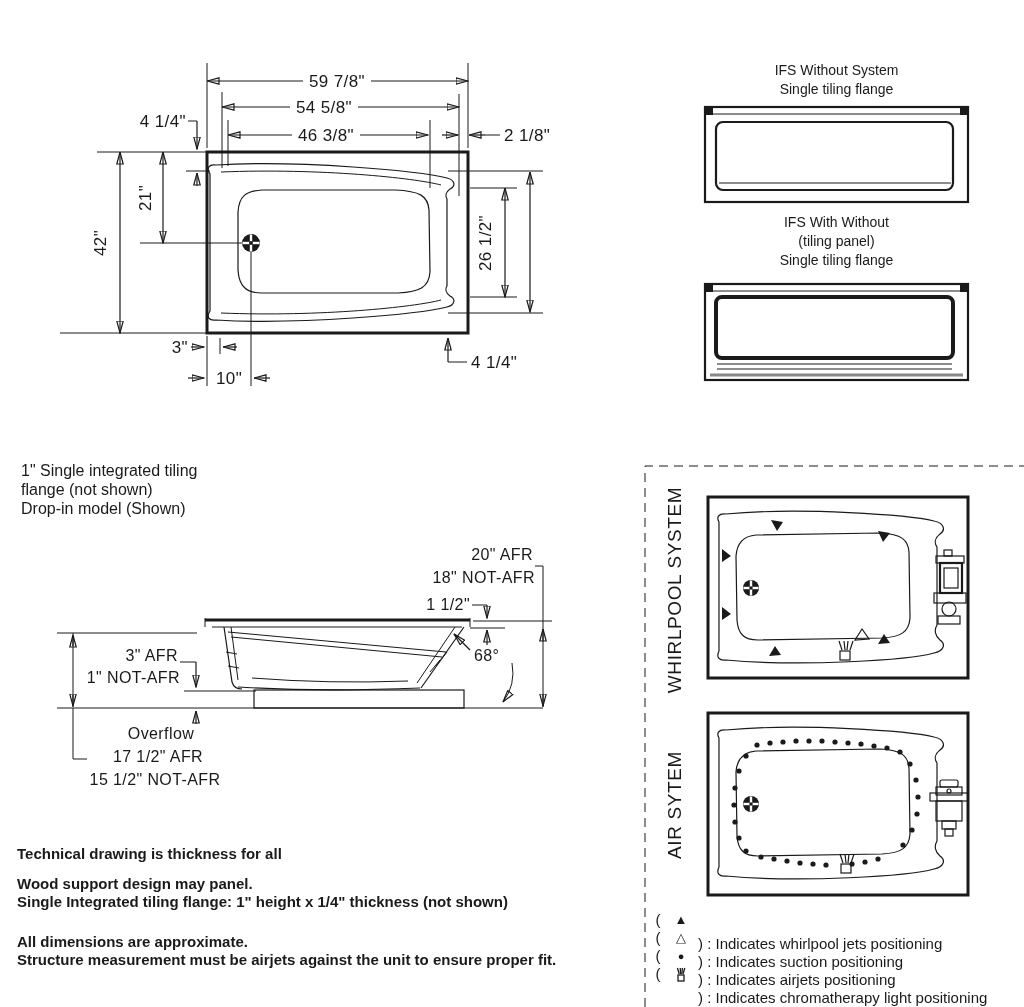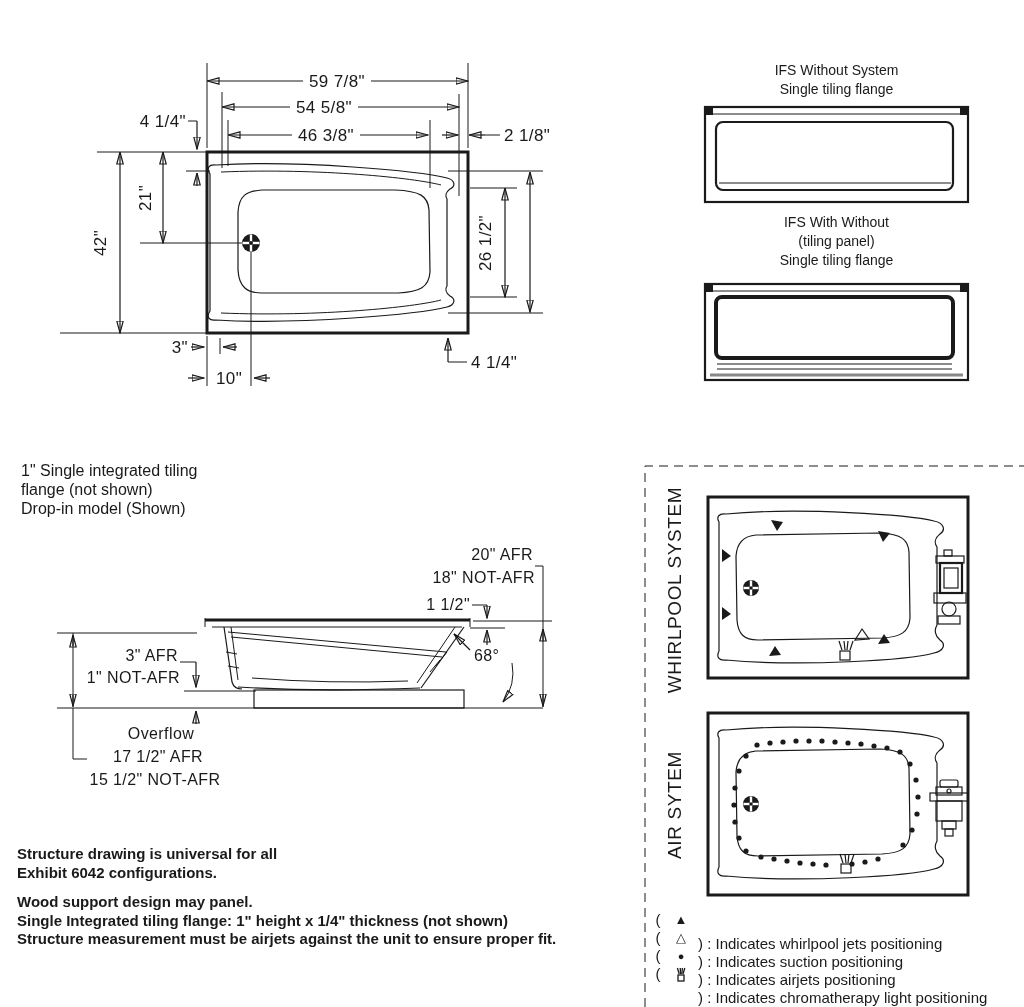--- a/index.html
+++ b/index.html
@@ -337,24 +337,24 @@
     <div>Single tiling flange</div>
   </div>
 
   <div class="htxt flange-note" style="left:21px;top:461px;">
     <div>1" Single integrated tiling</div>
     <div>flange (not shown)</div>
     <div>Drop-in model (Shown)</div>
   </div>
 
   <div class="htxt notes" style="left:17px;top:845px;">
-    <p>Structure drawing is universal for all</p>
-    <p>Exhibit 6042 configurations.</p>
+    <p>Technical drawing is thickness for all</p>
     <p class="gap1">Wood support design may panel.</p>
     <p>Single Integrated tiling flange: 1" height x 1/4" thickness (not shown)</p>
+    <p class="gap2">All dimensions are approximate.</p>
     <p>Structure measurement must be airjets against the unit to ensure proper fit.</p>
   </div>
 
   <div class="htxt sys-label" style="left:566px;top:578px;">WHIRLPOOL SYSTEM</div>
   <div class="htxt sys-label" style="left:566px;top:793px;">AIR SYTEM</div>
 
   <div class="htxt legend" style="left:650px;top:911px;">
     <div class="legend-row">
       <span class="po">(</span>
       <span class="sym">▲</span>

